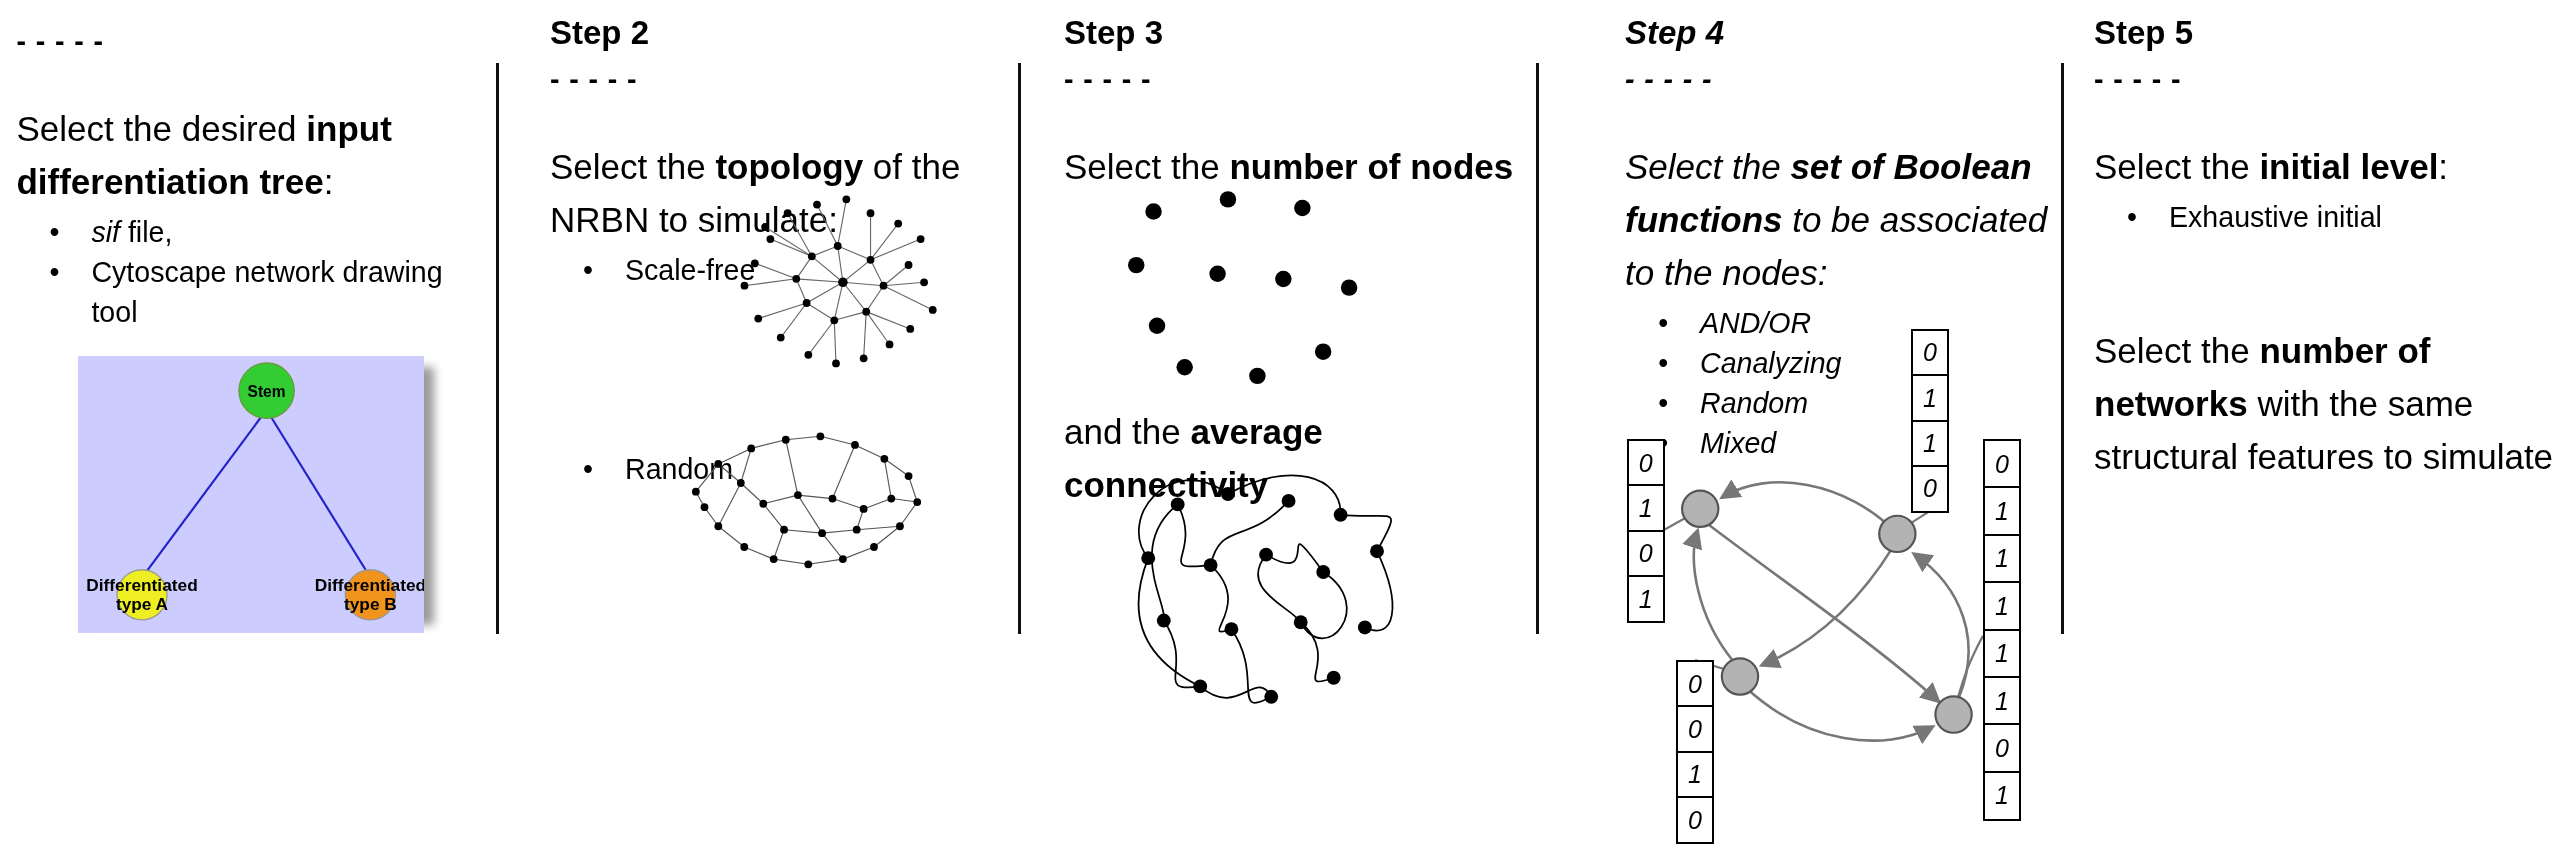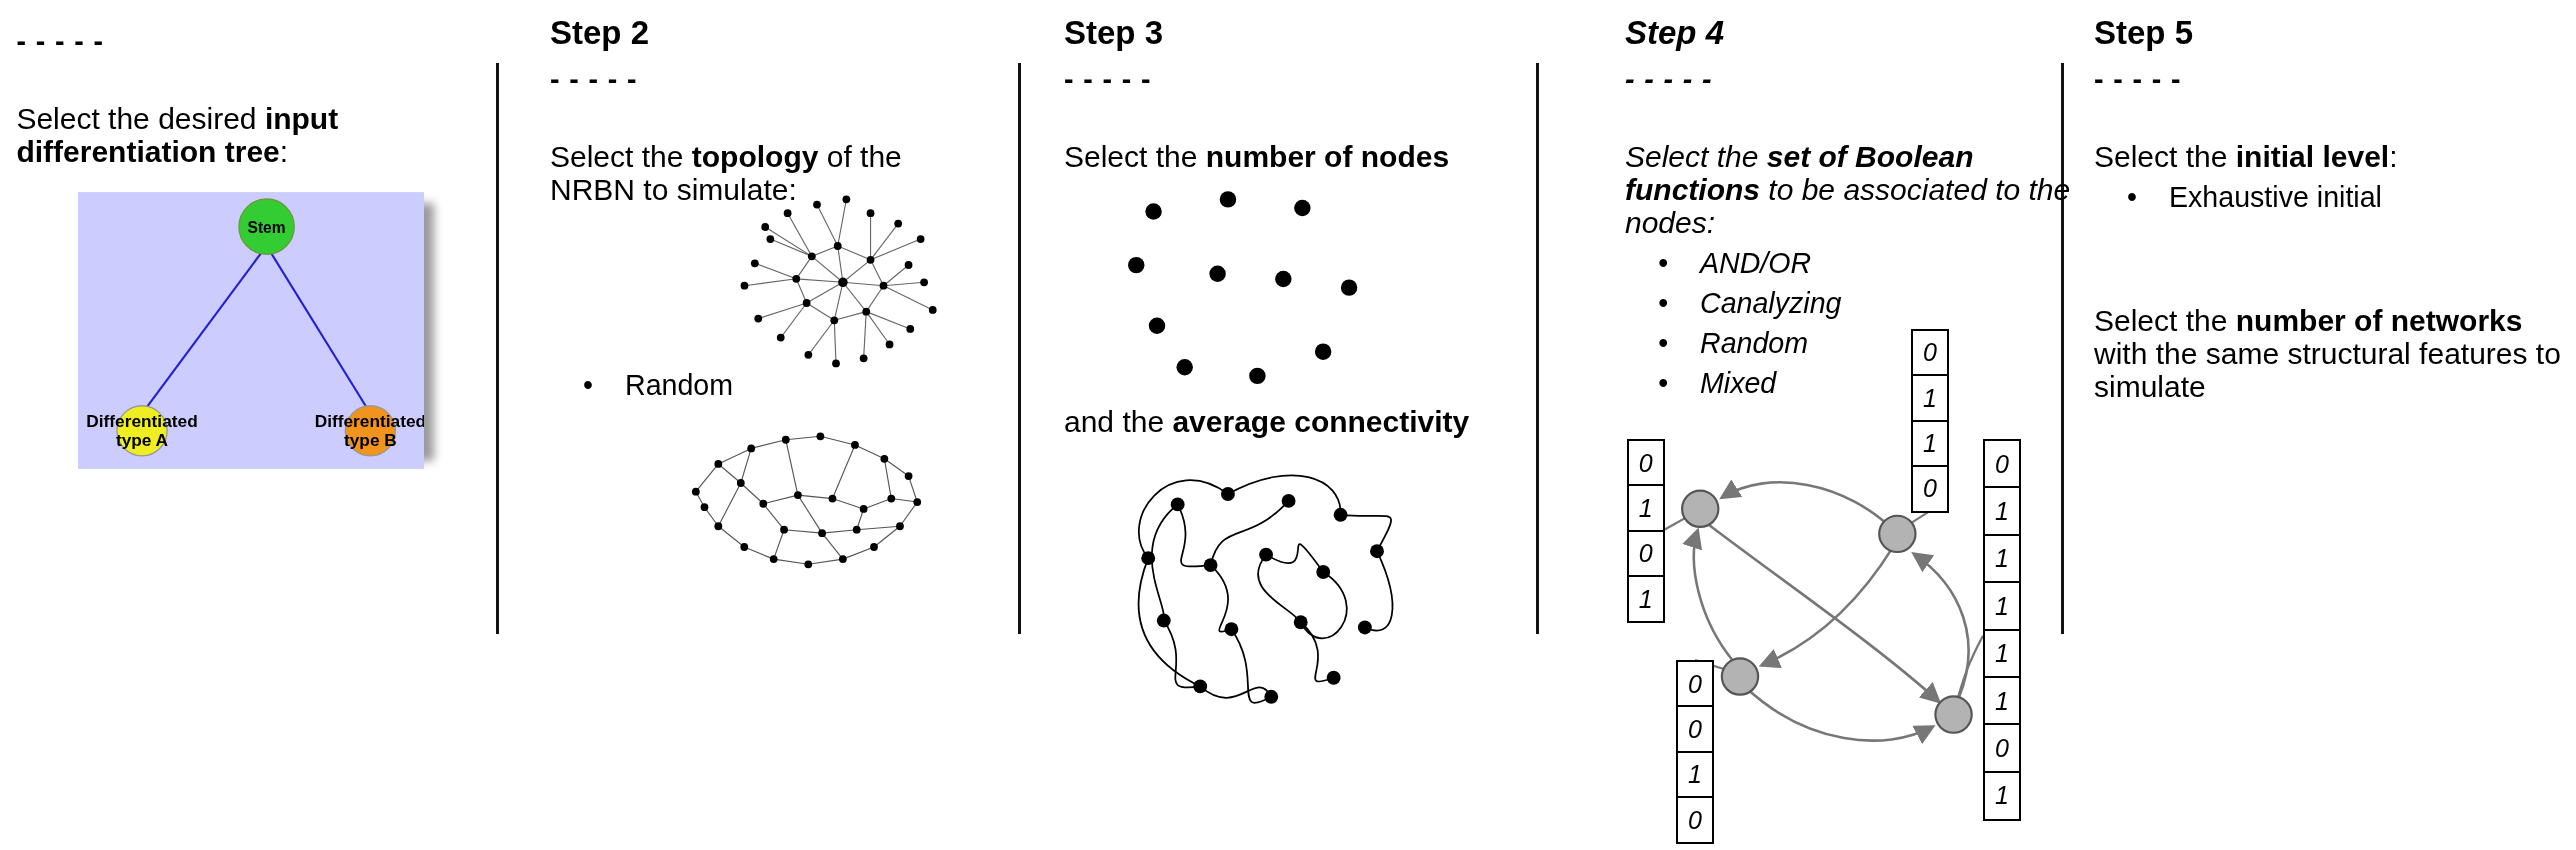--- a/index.html
+++ b/index.html
@@ -6,21 +6,21 @@
   html, body { margin: 0; padding: 0; }
   body {
     width: 2576px; height: 851px; position: relative; overflow: hidden;
     background: #ffffff; color: #000;
     font-family: "Liberation Sans", sans-serif;
   }
   .divider { position: absolute; top: 63px; height: 571px; width: 2.6px; background: #111; }
   .col { position: absolute; top: 14px; }
   .step-title { font-size: 33px; font-weight: bold; line-height: 38px; }
   .dashes { margin-top: 10.4px; font-size: 28.6px; font-weight: bold; letter-spacing: 0.9px; line-height: 35px; }
-  .body-text { margin: 43px 0 0 0; font-size: 30px; line-height: 33px; }
+  .body-text { margin: 43px 0 0 0; font-size: 35px; line-height: 53px; }
   .body-text.abs { margin: 0; }
   .bullets { list-style: none; margin: 3.5px 0 0 0; padding: 0 0 0 33px; }
   .bullets li { position: relative; padding-left: 42px; font-size: 28.6px; line-height: 40px; }
   .bullets li::before { content: "\2022"; position: absolute; left: 0; top: 0; }
   .abs { position: absolute; }
   .tree-wrap { margin: 24px 0 0 62px; width: 346px; height: 259px; box-shadow: 11.2px 11.2px 8.7px #9a9a9a; }
   .tree-label { font-size: 20px; font-weight: bold; fill: #000; }
   .stem-label { font-size: 18px; font-weight: bold; fill: #000; }
   svg text { font-family: "Liberation Sans", sans-serif; }
   .fig4 { position: absolute; left: 0; top: 306px; width: 415px; height: 541px; }
@@ -38,20 +38,24 @@
 <body>
 
 <div class="divider" style="left:496px"></div>
 <div class="divider" style="left:1018px"></div>
 <div class="divider" style="left:1536px"></div>
 <div class="divider" style="left:2061px"></div>
 
 <div class="col" style="left:16.4px; width:463px;">
   <div class="dashes">- - - - -</div>
   <p class="body-text"><span>Select the desired </span><b>input differentiation tree</b><span>:</span></p>
+  <ul class="bullets">
+    <li><i>sif</i><span> file,</span></li>
+    <li><span>Cytoscape network drawing tool</span></li>
+  </ul>
   <div class="tree-wrap">
     <svg viewBox="0 0 400 320" width="346" height="277">
       <rect x="0" y="0" width="400" height="320" fill="#ccccfe"></rect>
       <g stroke-width="2.5">
         <line x1="218" y1="62" x2="74" y2="256" stroke="#2222cc"></line>
         <line x1="218" y1="62" x2="338" y2="256" stroke="#2222cc"></line>
       </g>
       <circle cx="218" cy="40" r="32" stroke="#6a9a3a" stroke-width="1.5" fill="#33cc33"></circle>
       <text class="stem-label" x="218" y="47" text-anchor="middle">Stem</text>
       <circle cx="74" cy="276" r="29" stroke="#999" stroke-width="1.5" fill="#eeee22"></circle>
@@ -62,20 +66,21 @@
       <text class="tree-label" x="338" y="294" text-anchor="middle">type B</text>
     </svg>
   </div>
 </div>
 
 <div class="col" style="left:550px; width:433px;">
   <div class="step-title">Step 2</div>
   <div class="dashes">- - - - -</div>
   <p class="body-text"><span>Select the </span><b>topology</b><span> of the NRBN to simulate:</span></p>
   <ul class="bullets">
+    <li><span>Scale-free</span></li>
     <li style="margin-top:159px"><span>Random</span></li>
   </ul>
 
   <svg class="abs" style="left:156px; top:175px;" width="260" height="190" viewBox="0 0 300 220">
     <g stroke="#666" stroke-width="1.3">
       <line x1="158" y1="108" x2="122" y2="78"></line>
         <line x1="158" y1="108" x2="152" y2="66"></line>
       <line x1="158" y1="108" x2="190" y2="82"></line>
         <line x1="158" y1="108" x2="205" y2="112"></line>
       <line x1="158" y1="108" x2="185" y2="142"></line>

